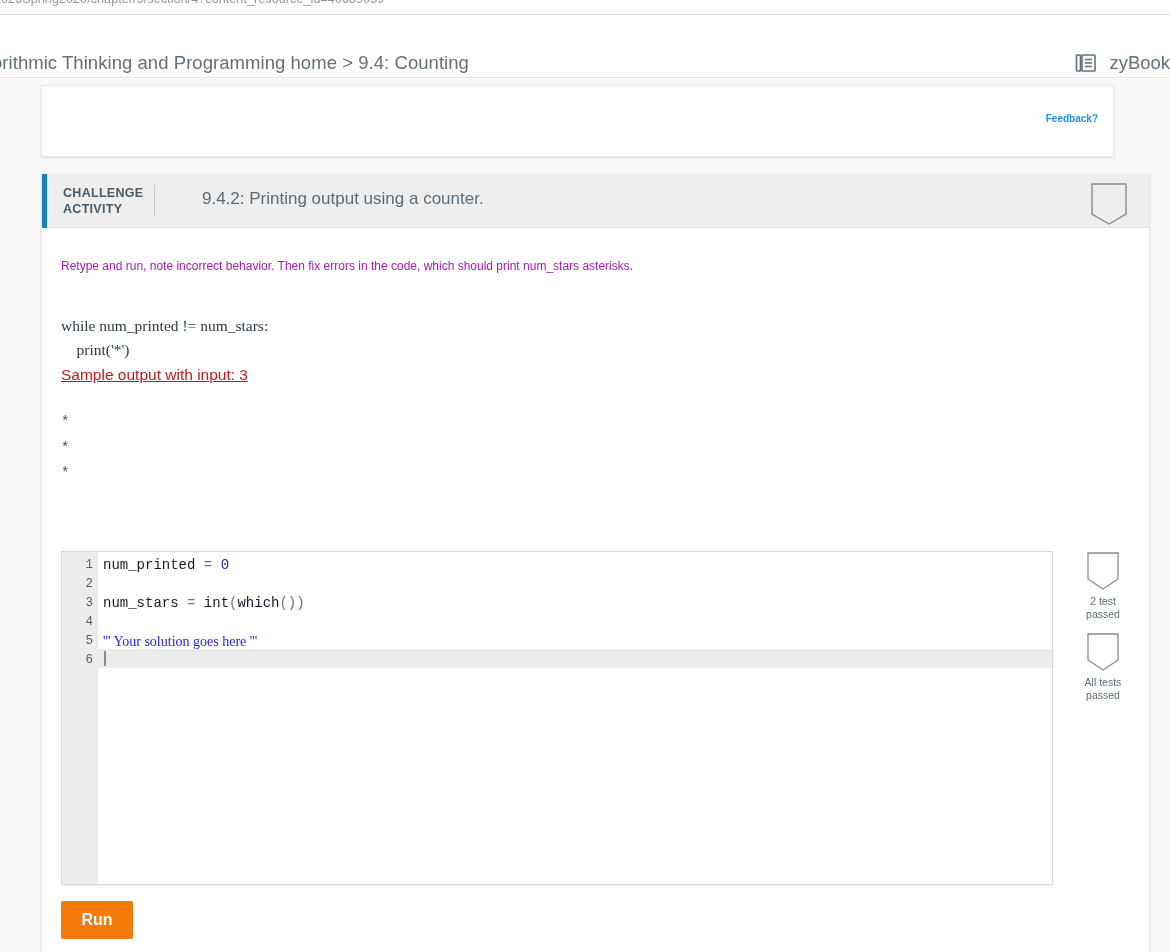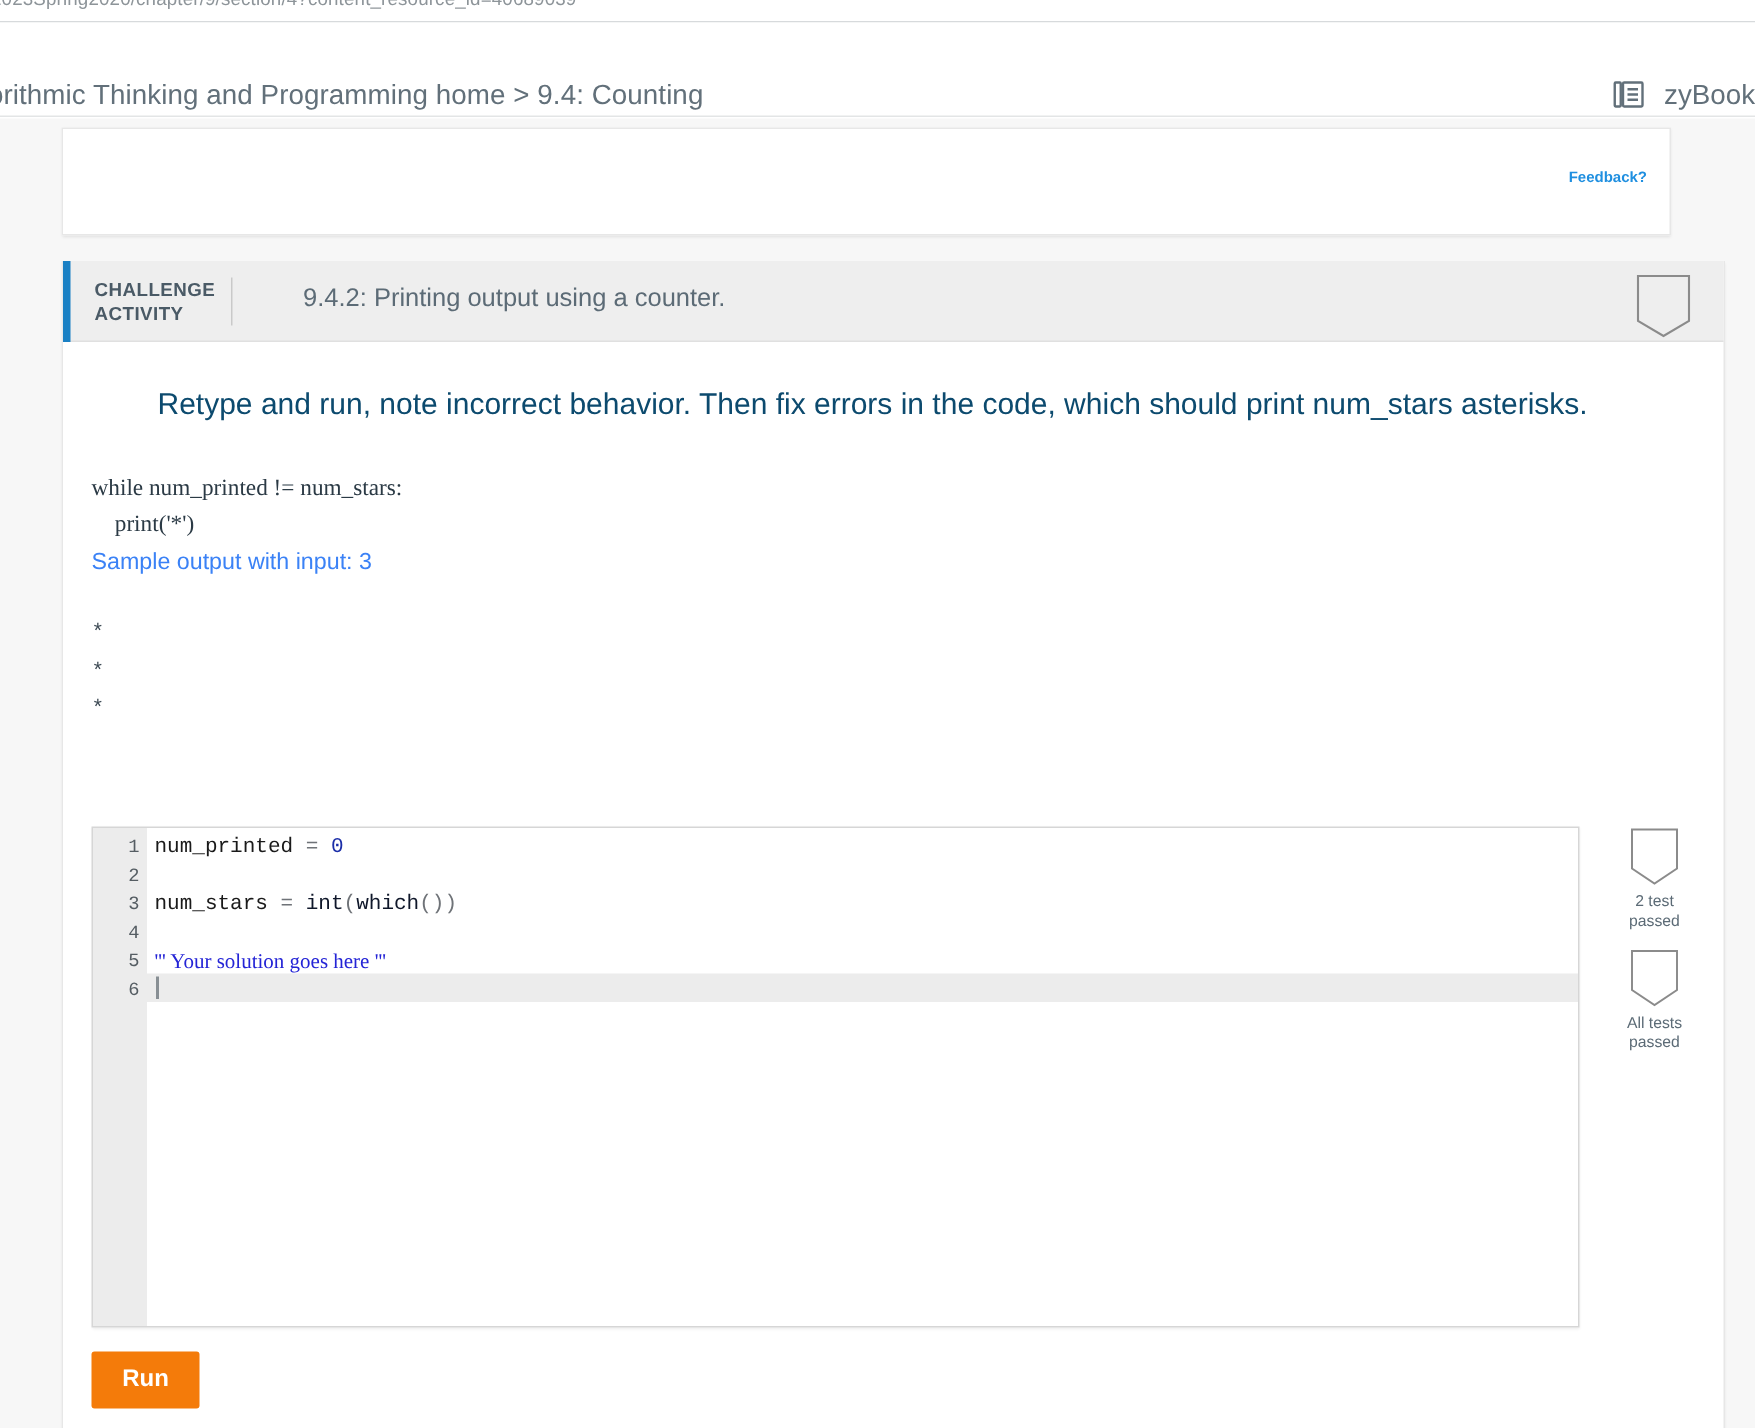--- a/index.html
+++ b/index.html
@@ -148,39 +148,39 @@
   }
 
   
   #challenge-body {
     position: relative;
     padding: 0;
   }
   #prompt {
     position: absolute;
     left: 19px; top: 31px;
-    font-size: 20px;
-    color: #0c4a6e;
+    font-size: 12px;
+    color: #a21caf;
     white-space: nowrap;
-    margin-left: 44px;
   }
   #snippet {
     position: absolute;
     left: 19px; top: 70px;
     font-family: Liberation Serif, serif;
     font-size: 15.5px;
     color: #2b3a45;
     line-height: 24px;
     white-space: pre;
   }
   #sample-label {
     position: absolute;
     left: 19px; top: 138px;
     font-size: 15.5px;
-    color: #3b82f6;
+    color: #b91c1c;
+    text-decoration: underline;
   }
   #sample-output {
     position: absolute;
     left: 19px; top: 168px;
     font-family: "Liberation Mono", monospace;
     font-size: 14px;
     color: #3d4a54;
     line-height: 25.5px;
     white-space: pre;
   }

